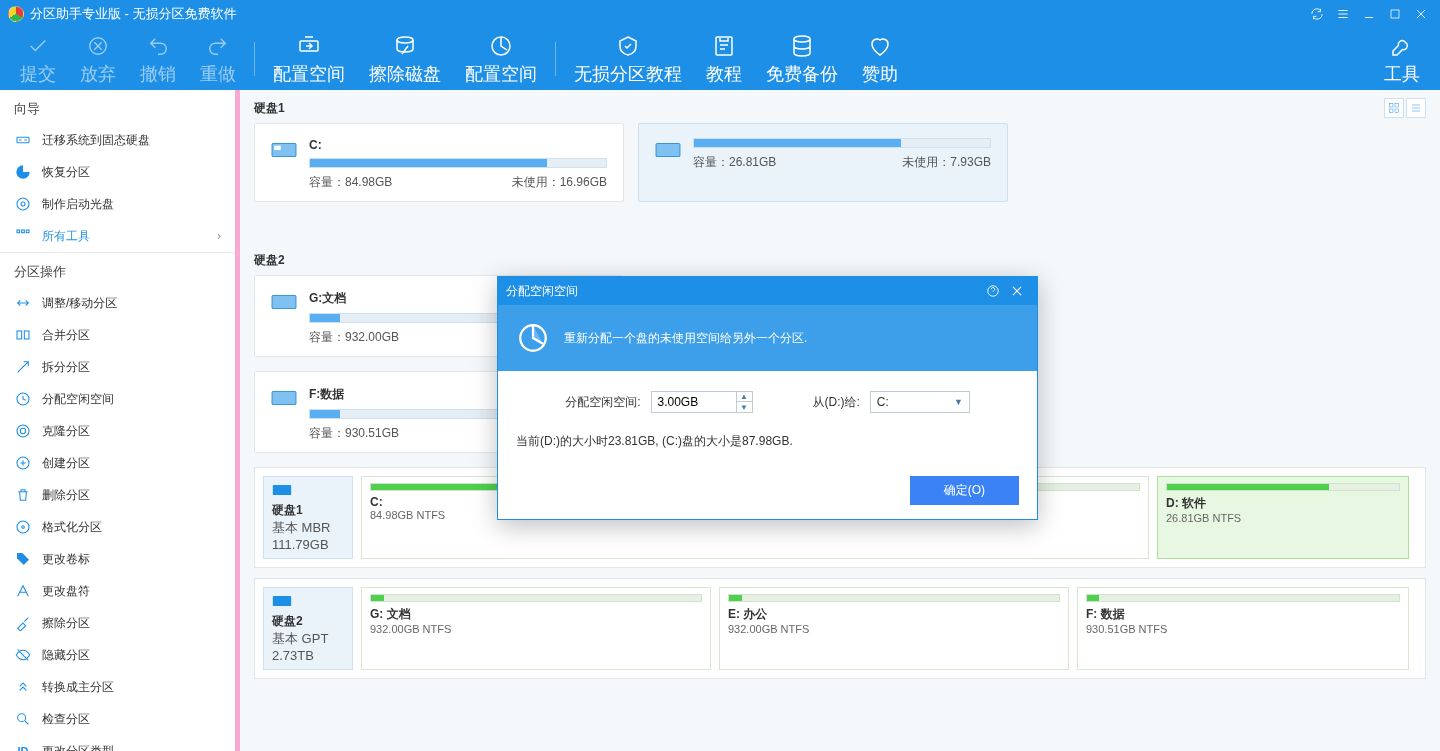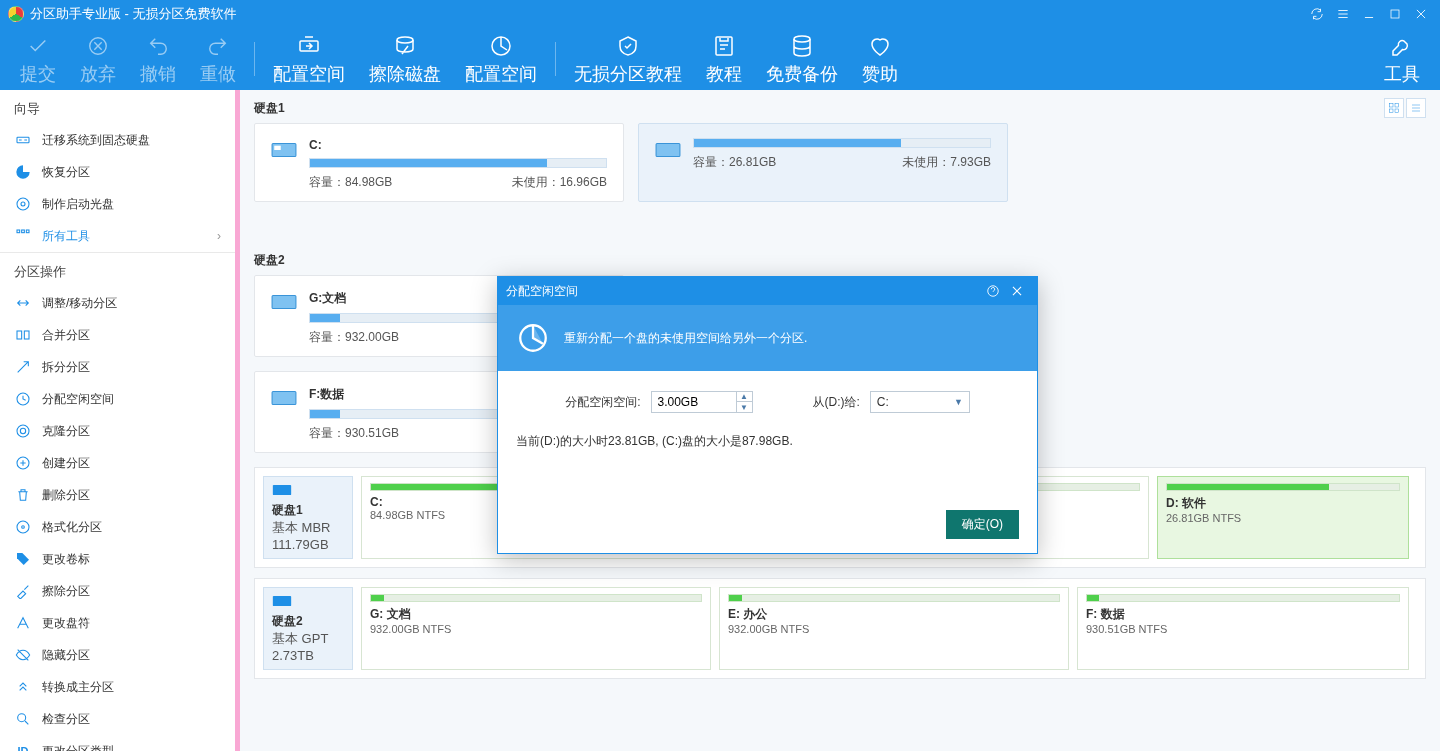--- a/index.html
+++ b/index.html
@@ -70,21 +70,21 @@
   .frow label { color:#333;}
   .numbox { display:flex; align-items:center; border:1px solid #bfcbd6; height:22px; width:102px; background:#fff;}
   .numbox input { border:none; outline:none; flex:1; padding:0 6px; font-size:12px; width:60px;}
   .numbox .spin { width:16px; display:flex; flex-direction:column; border-left:1px solid #bfcbd6;}
   .numbox .spin div { height:10px; display:flex; align-items:center; justify-content:center; font-size:8px; color:#4a79a8; cursor:pointer;}
   .numbox .spin div:first-child { border-bottom:1px solid #bfcbd6;}
   .selbox { position:relative; width:100px; height:22px; border:1px solid #bfcbd6; display:flex; align-items:center; padding:0 6px; background:#fff; cursor:pointer;}
   .selbox .arr { margin-left:auto; color:#4a79a8; font-size:9px;}
   .dlg-note { margin:0 0 18px; color:#333;}
   .dlg-foot { display:flex; justify-content:flex-end; padding-top:8px;}
-  .okbtn { background:#0f766e; color:#fff; border:none; padding:6px 16px; cursor:pointer; font-size:12px;margin-top:34px;}
+  .okbtn { background:#3b82f6; color:#fff; border:none; padding:6px 34px; cursor:pointer; font-size:12px;}
 </style>
 </head>
 <body>
 
 <div class="titlebar">
   <div class="logo"></div>
   <div class="title">分区助手专业版 - 无损分区免费软件</div>
   <div class="spacer"></div>
   <div class="tbtn">
       <svg width="14" height="14" viewBox="0 0 24 24">
@@ -339,32 +339,32 @@
         <div class="sicon filled">
           <svg width="16" height="16" viewBox="0 0 24 24">
             <path d="M3 3h8l10 10-8 8L3 11z"></path>
           </svg>
         </div>
         <span>更改卷标</span>
       </div>
     <div class="sitem">
         <div class="sicon">
           <svg width="16" height="16" viewBox="0 0 24 24">
+            <path d="M4 20l8-16 8 16M7 14h10"></path>
+          </svg>
+        </div>
+        <span>更改盘符</span>
+      </div>
+    <div class="sitem">
+        <div class="sicon">
+          <svg width="16" height="16" viewBox="0 0 24 24">
             <path d="M4 20l8-8 4 4-8 8zM14 10l6-6"></path>
           </svg>
         </div>
         <span>擦除分区</span>
-      </div>
-    <div class="sitem">
-        <div class="sicon">
-          <svg width="16" height="16" viewBox="0 0 24 24">
-            <path d="M4 20l8-16 8 16M7 14h10"></path>
-          </svg>
-        </div>
-        <span>更改盘符</span>
       </div>
     <div class="sitem">
         <div class="sicon">
           <svg width="16" height="16" viewBox="0 0 24 24">
             <path d="M2 12s4-7 10-7 10 7 10 7-4 7-10 7S2 12 2 12zM4 4l16 16"></path>
           </svg>
         </div>
         <span>隐藏分区</span>
       </div>
     <div class="sitem">

